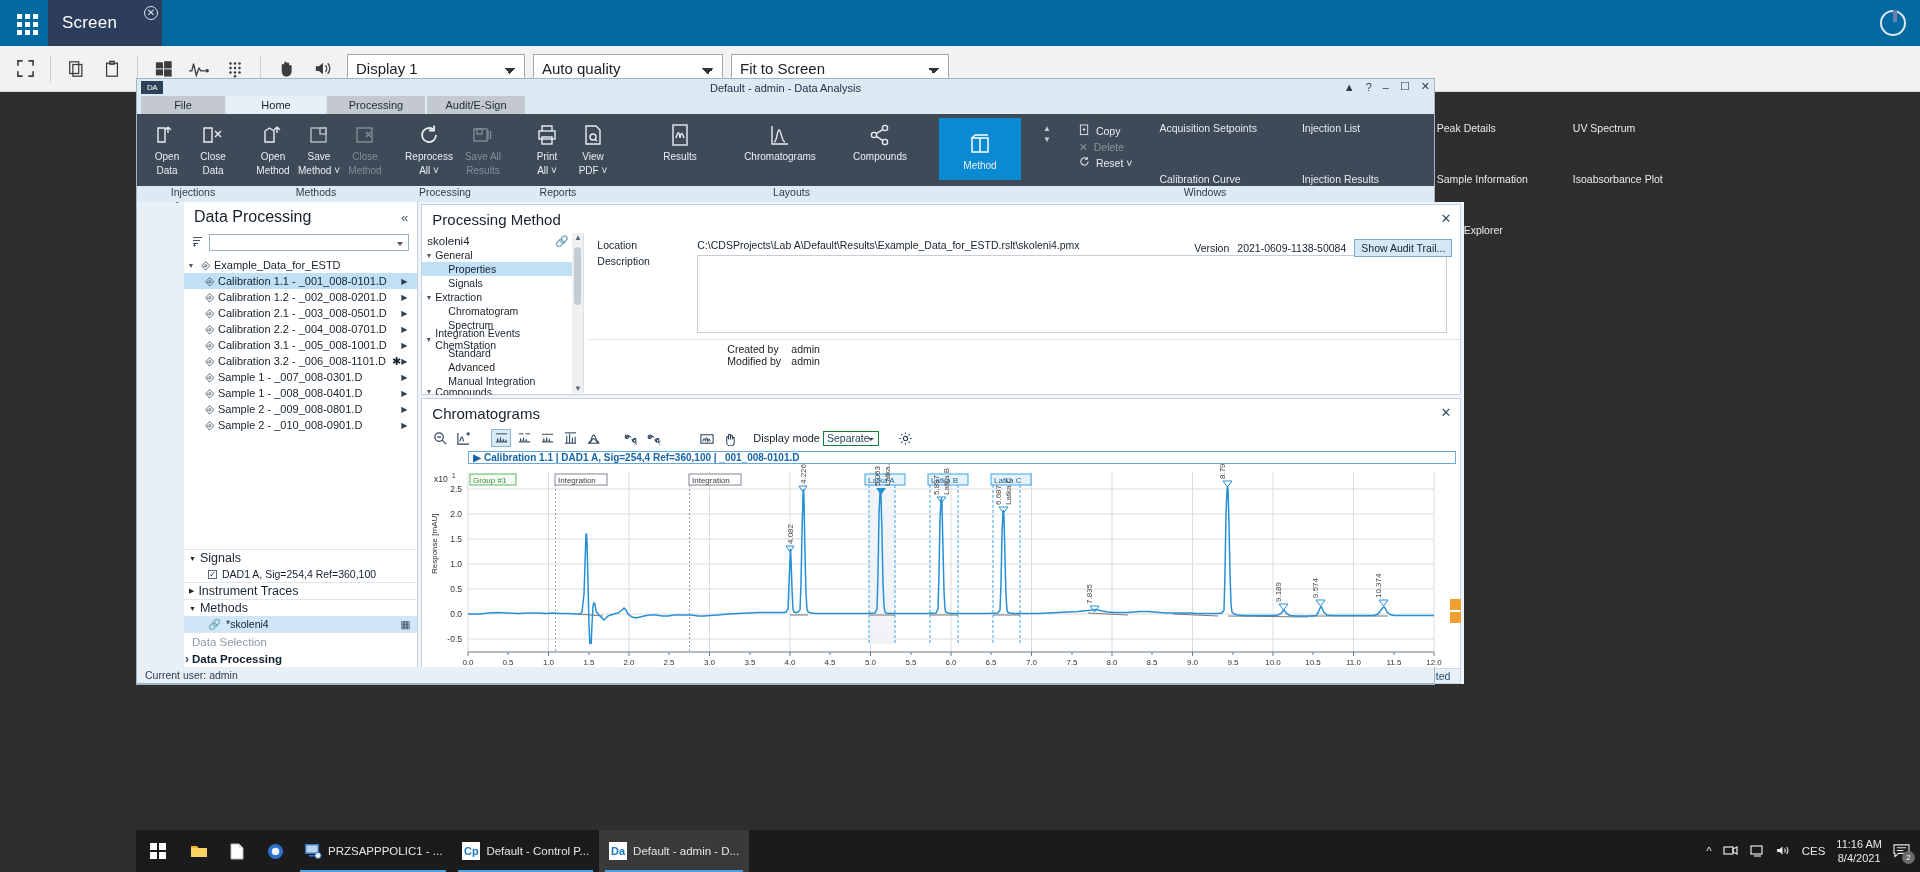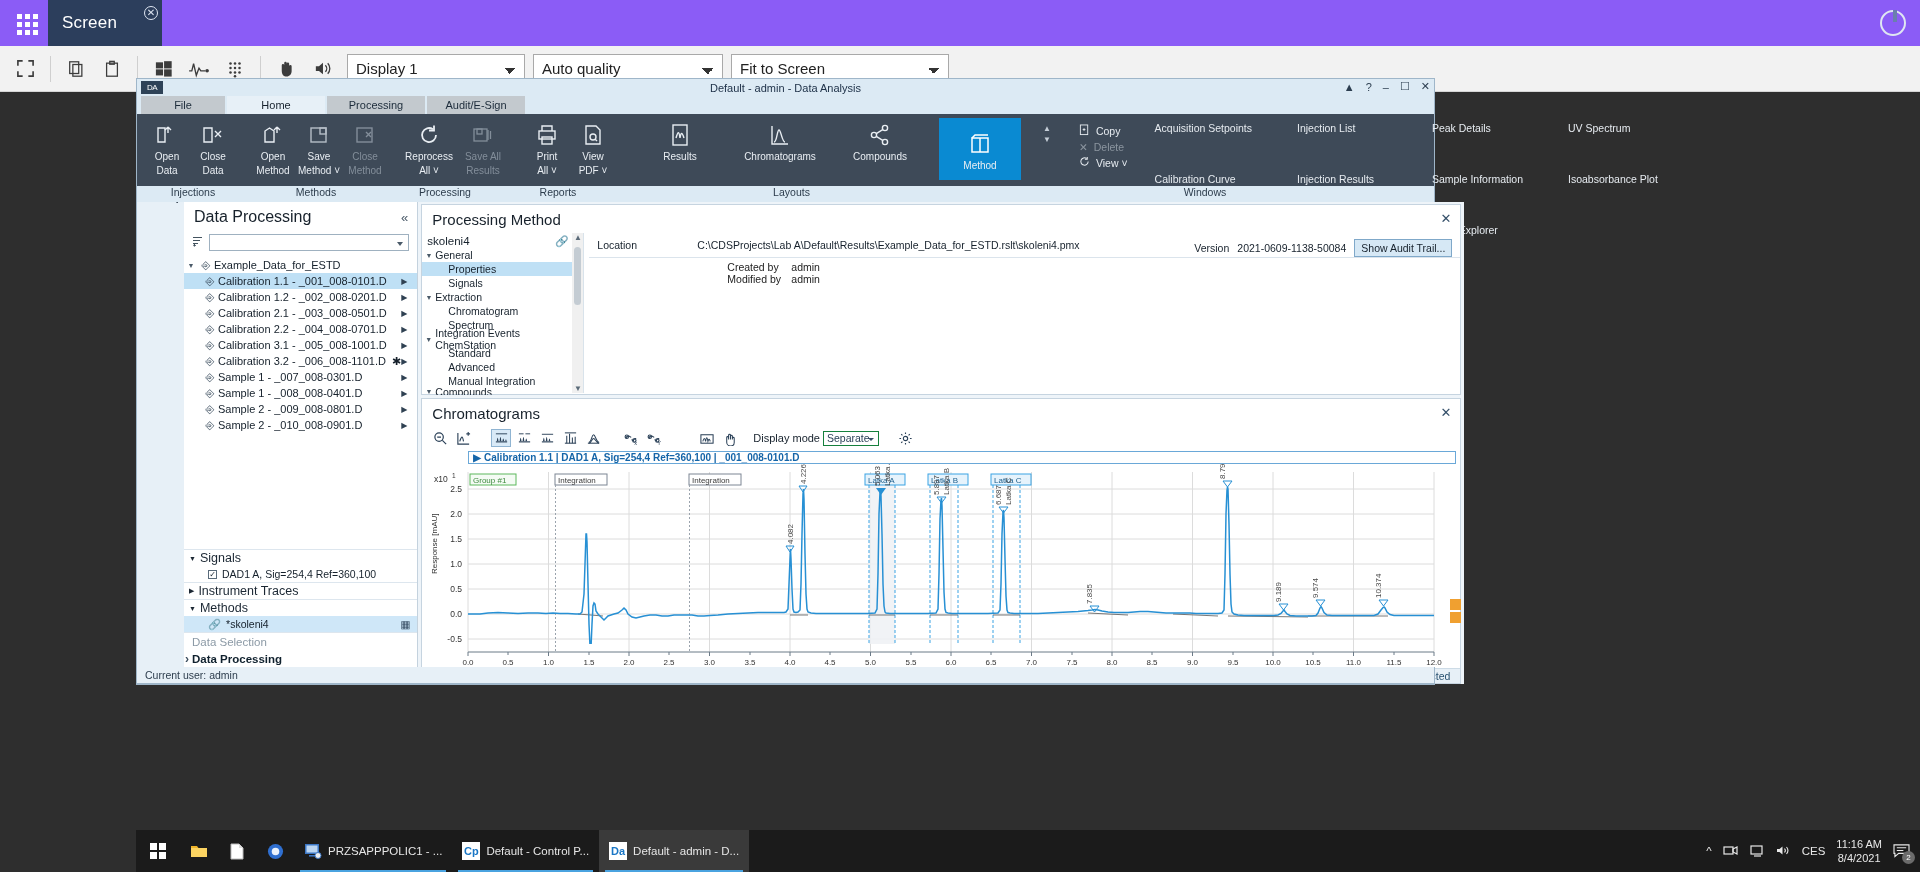--- a/index.html
+++ b/index.html
@@ -10,21 +10,21 @@
     background: #2b2b2b;
     font-family: "Liberation Sans", sans-serif;
     font-size: 12px;
     color: #222;
   }
   #root { position: relative; width: 1920px; height: 872px; background: #2e2e2e; }
 
   
   .rv-tabbar {
     position: absolute; left: 0; top: 0; width: 1920px; height: 46px;
-    background: #8b5cf6;
+    background: #0369a1;
   }
   .rv-apps {
     position: absolute; left: 6px; top: 6px; width: 42px; height: 36px;
     display: flex; align-items: center; justify-content: center;
   }
   .dotgrid { display: grid; grid-template-columns: repeat(3, 5px); grid-gap: 3px; }
   .dotgrid i { display: block; width: 5px; height: 5px; background: #fff; }
   .rv-tab {
     position: absolute; left: 48px; top: 0; width: 114px; height: 46px;
     background: #2c3e5c; color: #fff;
@@ -598,21 +598,21 @@
               <span>✕</span>
               <span>Delete</span>
             </div>
             <div class="cmdrow">
               <span>
                 <svg width="11" height="11" viewBox="0 0 12 12">
                     <path d="M10 6a4 4 0 11-1.7-3.3" fill="none" stroke="#e6ebf0" stroke-width="1.1"></path>
                     <path d="M9 1v2.6H6.4" fill="none" stroke="#e6ebf0" stroke-width="1.1"></path>
                   </svg>
               </span>
-              <span>View ˅</span>
+              <span>Reset ˅</span>
             </div>
           </div>
         </div>
         <div class="rgroup-label" style="left:-140px;width:230px;">Layouts</div>
       </div>
       <div class="rdiv"></div>
 
       <div class="rgroup" style="flex:1;">
         <div class="rgroup-body" style="padding:0;">
           <div class="wingrid">
@@ -816,20 +816,24 @@
                 <span>▲</span>
                 <div class="pm-thumb"></div>
                 <span>▼</span>
               </div>
             </div>
             <div class="pm-right">
               <div class="pm-fields">
                 <div class="fld-row">
                   <span class="fld-lbl">Location</span>
                   <span class="fld-val">C:\CDSProjects\Lab A\Default\Results\Example_Data_for_ESTD.rslt\skoleni4.pmx</span>
+                </div>
+                <div class="fld-row">
+                  <span class="fld-lbl">Description</span>
+                  <div class="desc-box"></div>
                 </div>
                 <div class="pm-version">
                   <span>Version</span>
                   <span>2021-0609-1138-50084</span>
                   <span class="audit-btn">Show Audit Trail...</span>
                 </div>
               </div>
               <div class="pm-footer">
                 <div style="margin-left:130px;">
                   <div style="display:flex;">

